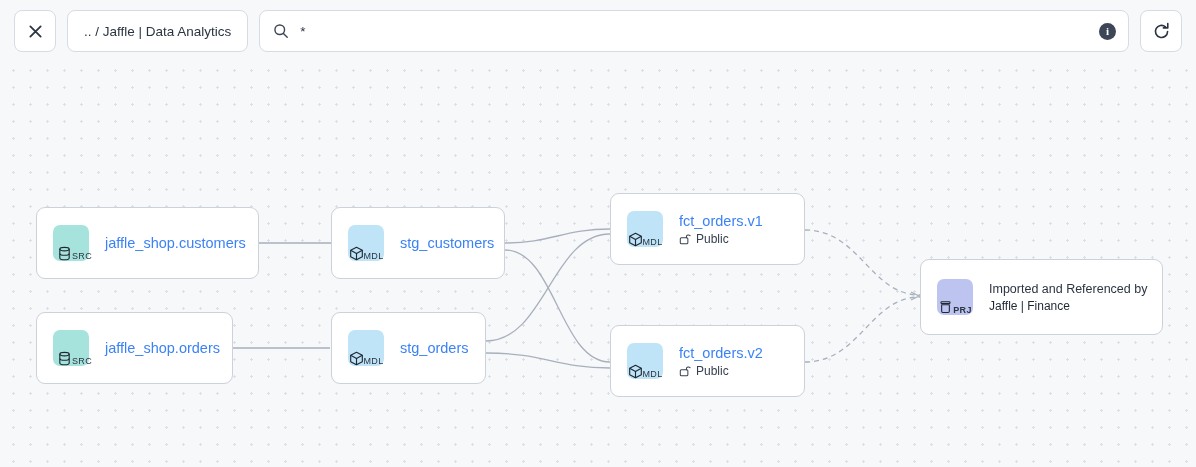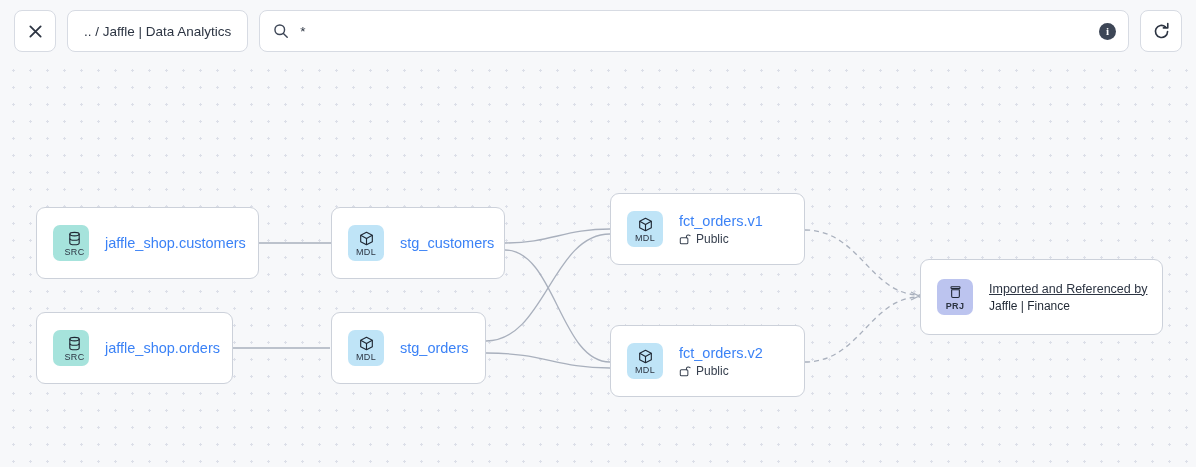--- a/index.html
+++ b/index.html
@@ -133,22 +133,22 @@
     gap: 16px;
     z-index: 5;
     cursor: pointer;
   }
 
   .badge {
     width: 36px;
     height: 36px;
     border-radius: 7px;
     display: flex;
-    flex-direction: column;
-    align-items: center;
+    flex-direction: row;
+    align-items: flex-end;
     justify-content: center;
     gap: 0px;
     flex: 0 0 auto;
   }
   .badge.src { background: #a6e3dc; padding-left: 7px; }
   .badge.mdl { background: #bfe4f7; }
   .badge.prj { background: #bcc4ef; font-weight: bold; }
 
   .badge .glyph { line-height: 0; margin-top: 1px; }
   .badge .btext {
@@ -170,21 +170,20 @@
     align-items: center;
     gap: 5px;
     font-size: 12px;
     color: #37404f;
     white-space: nowrap;
   }
   .node-kicker {
     font-size: 12.5px;
     color: #2c3442;
     white-space: nowrap;
-    text-decoration: underline;
   }
   .node-main {
     font-size: 12px;
     color: #1f2733;
     white-space: nowrap;
   }
 </style>
 </head>
 <body>
 

